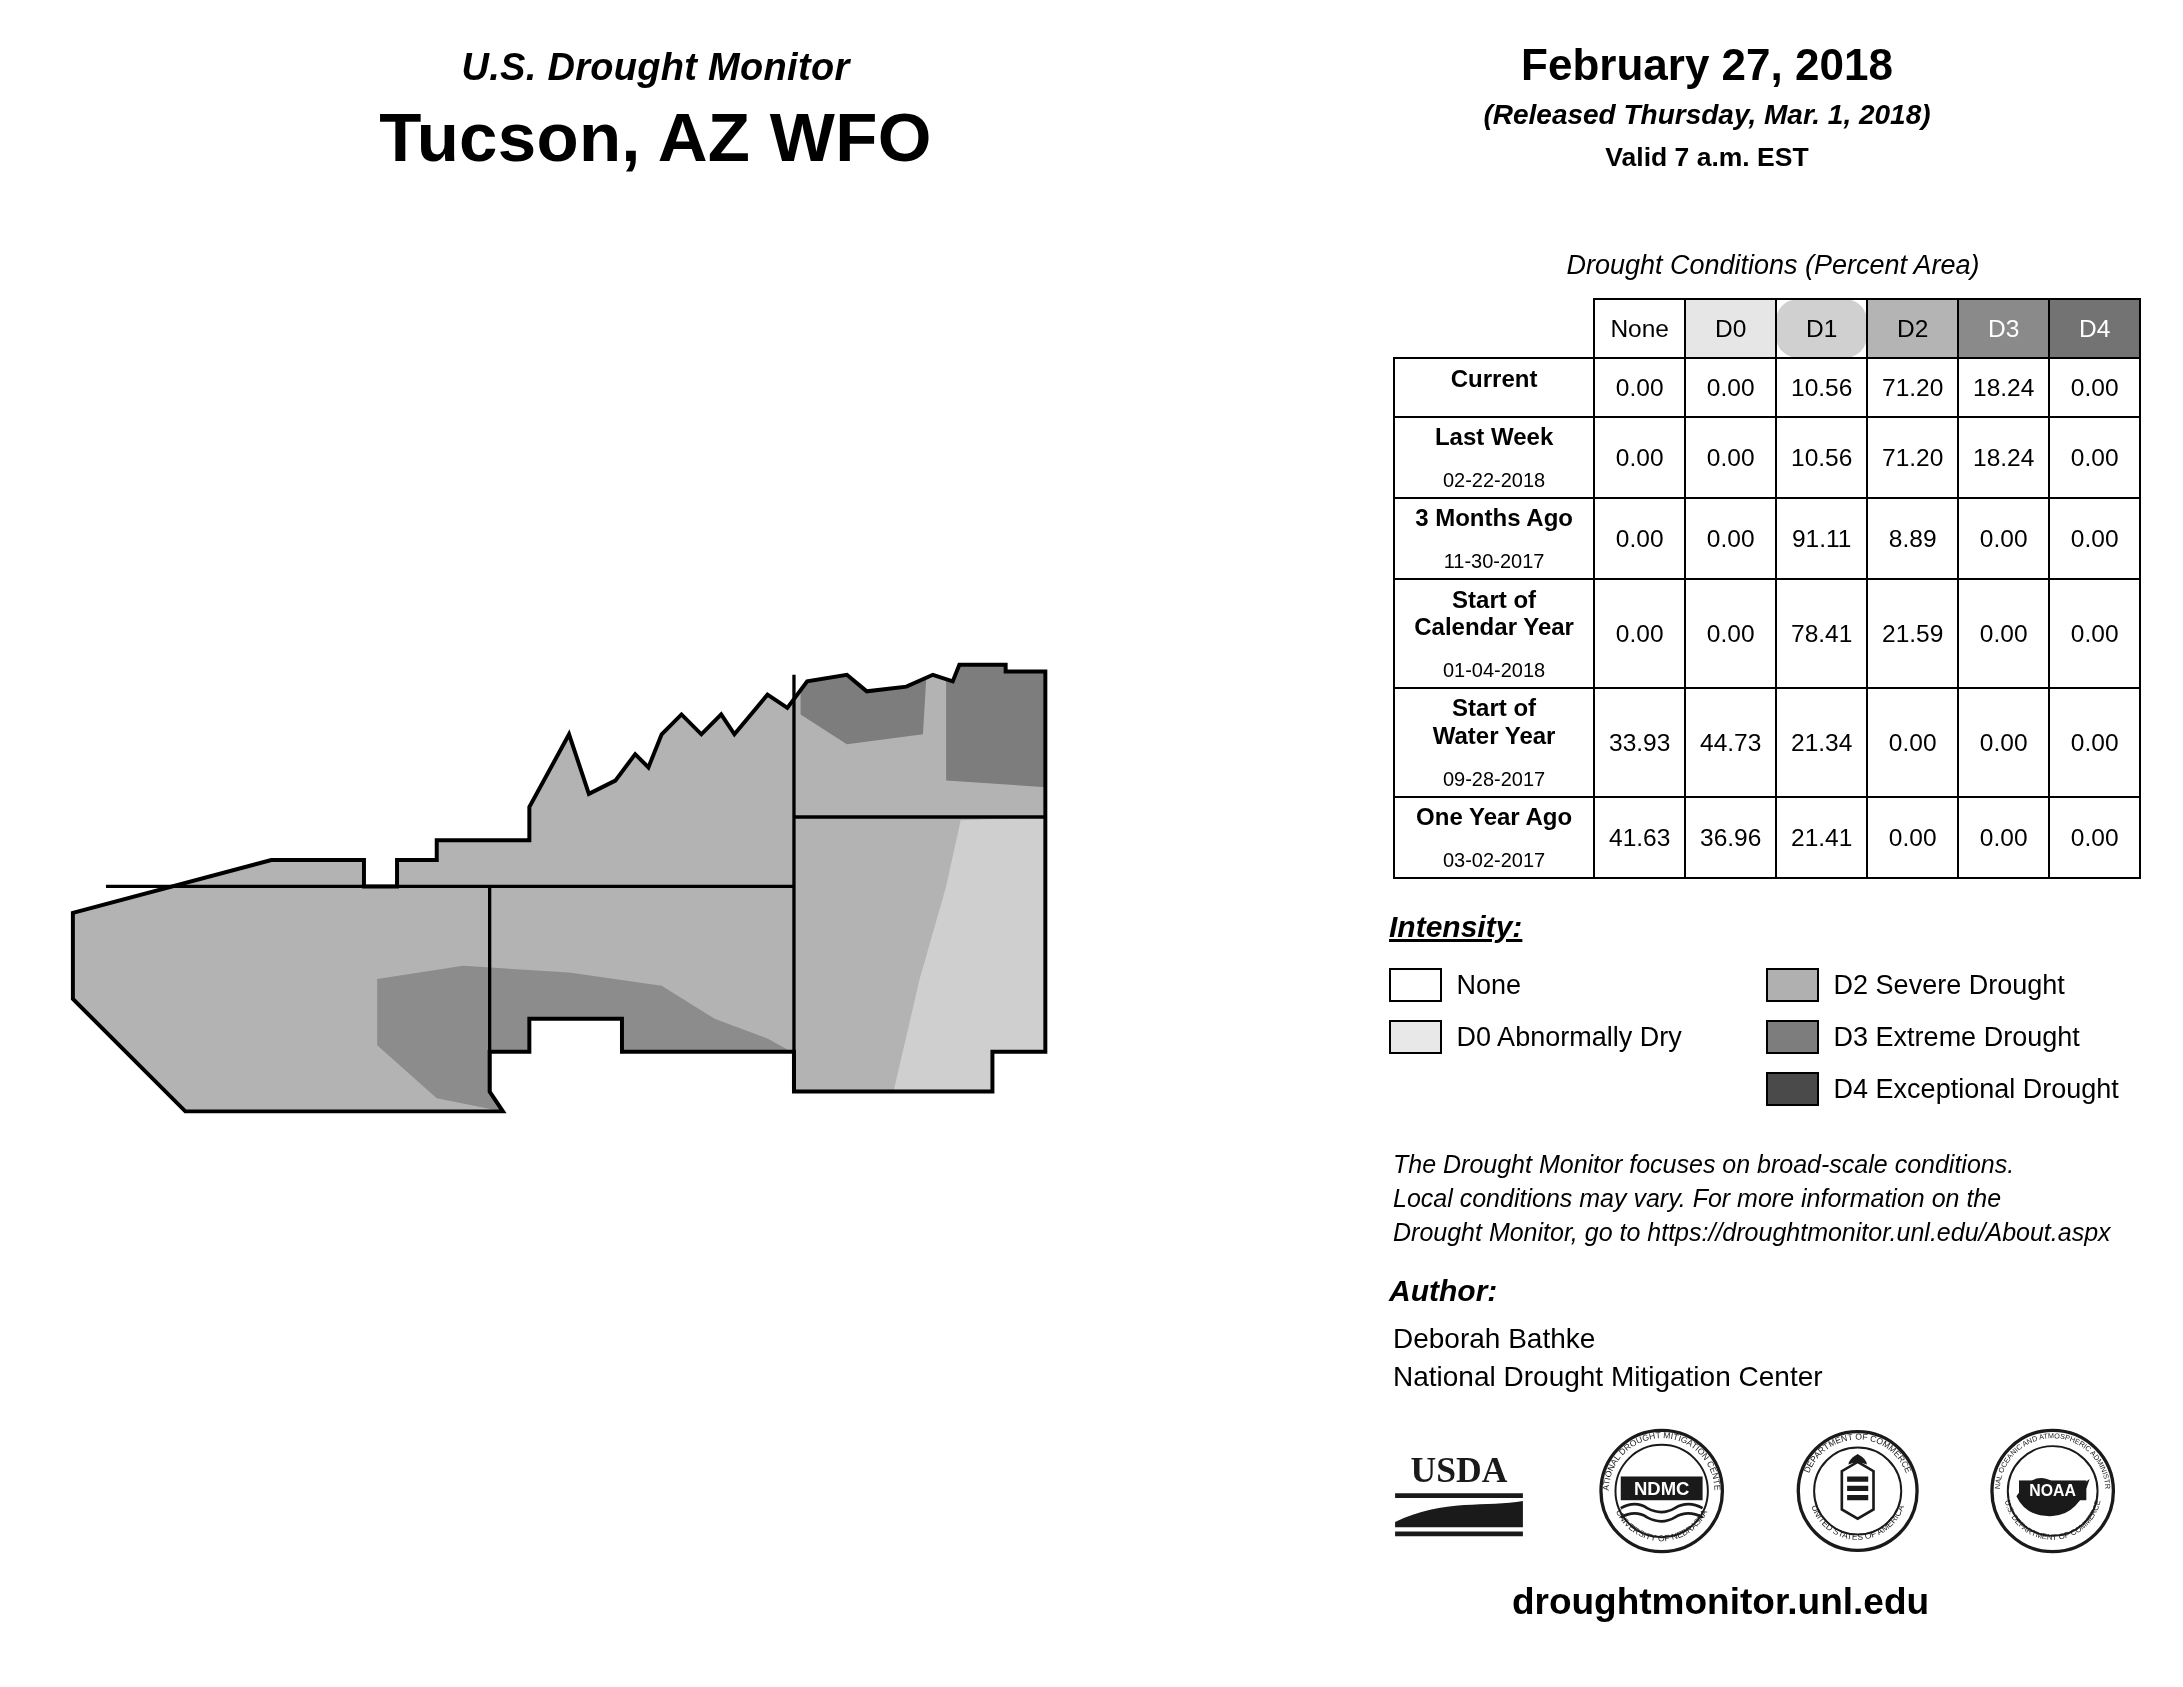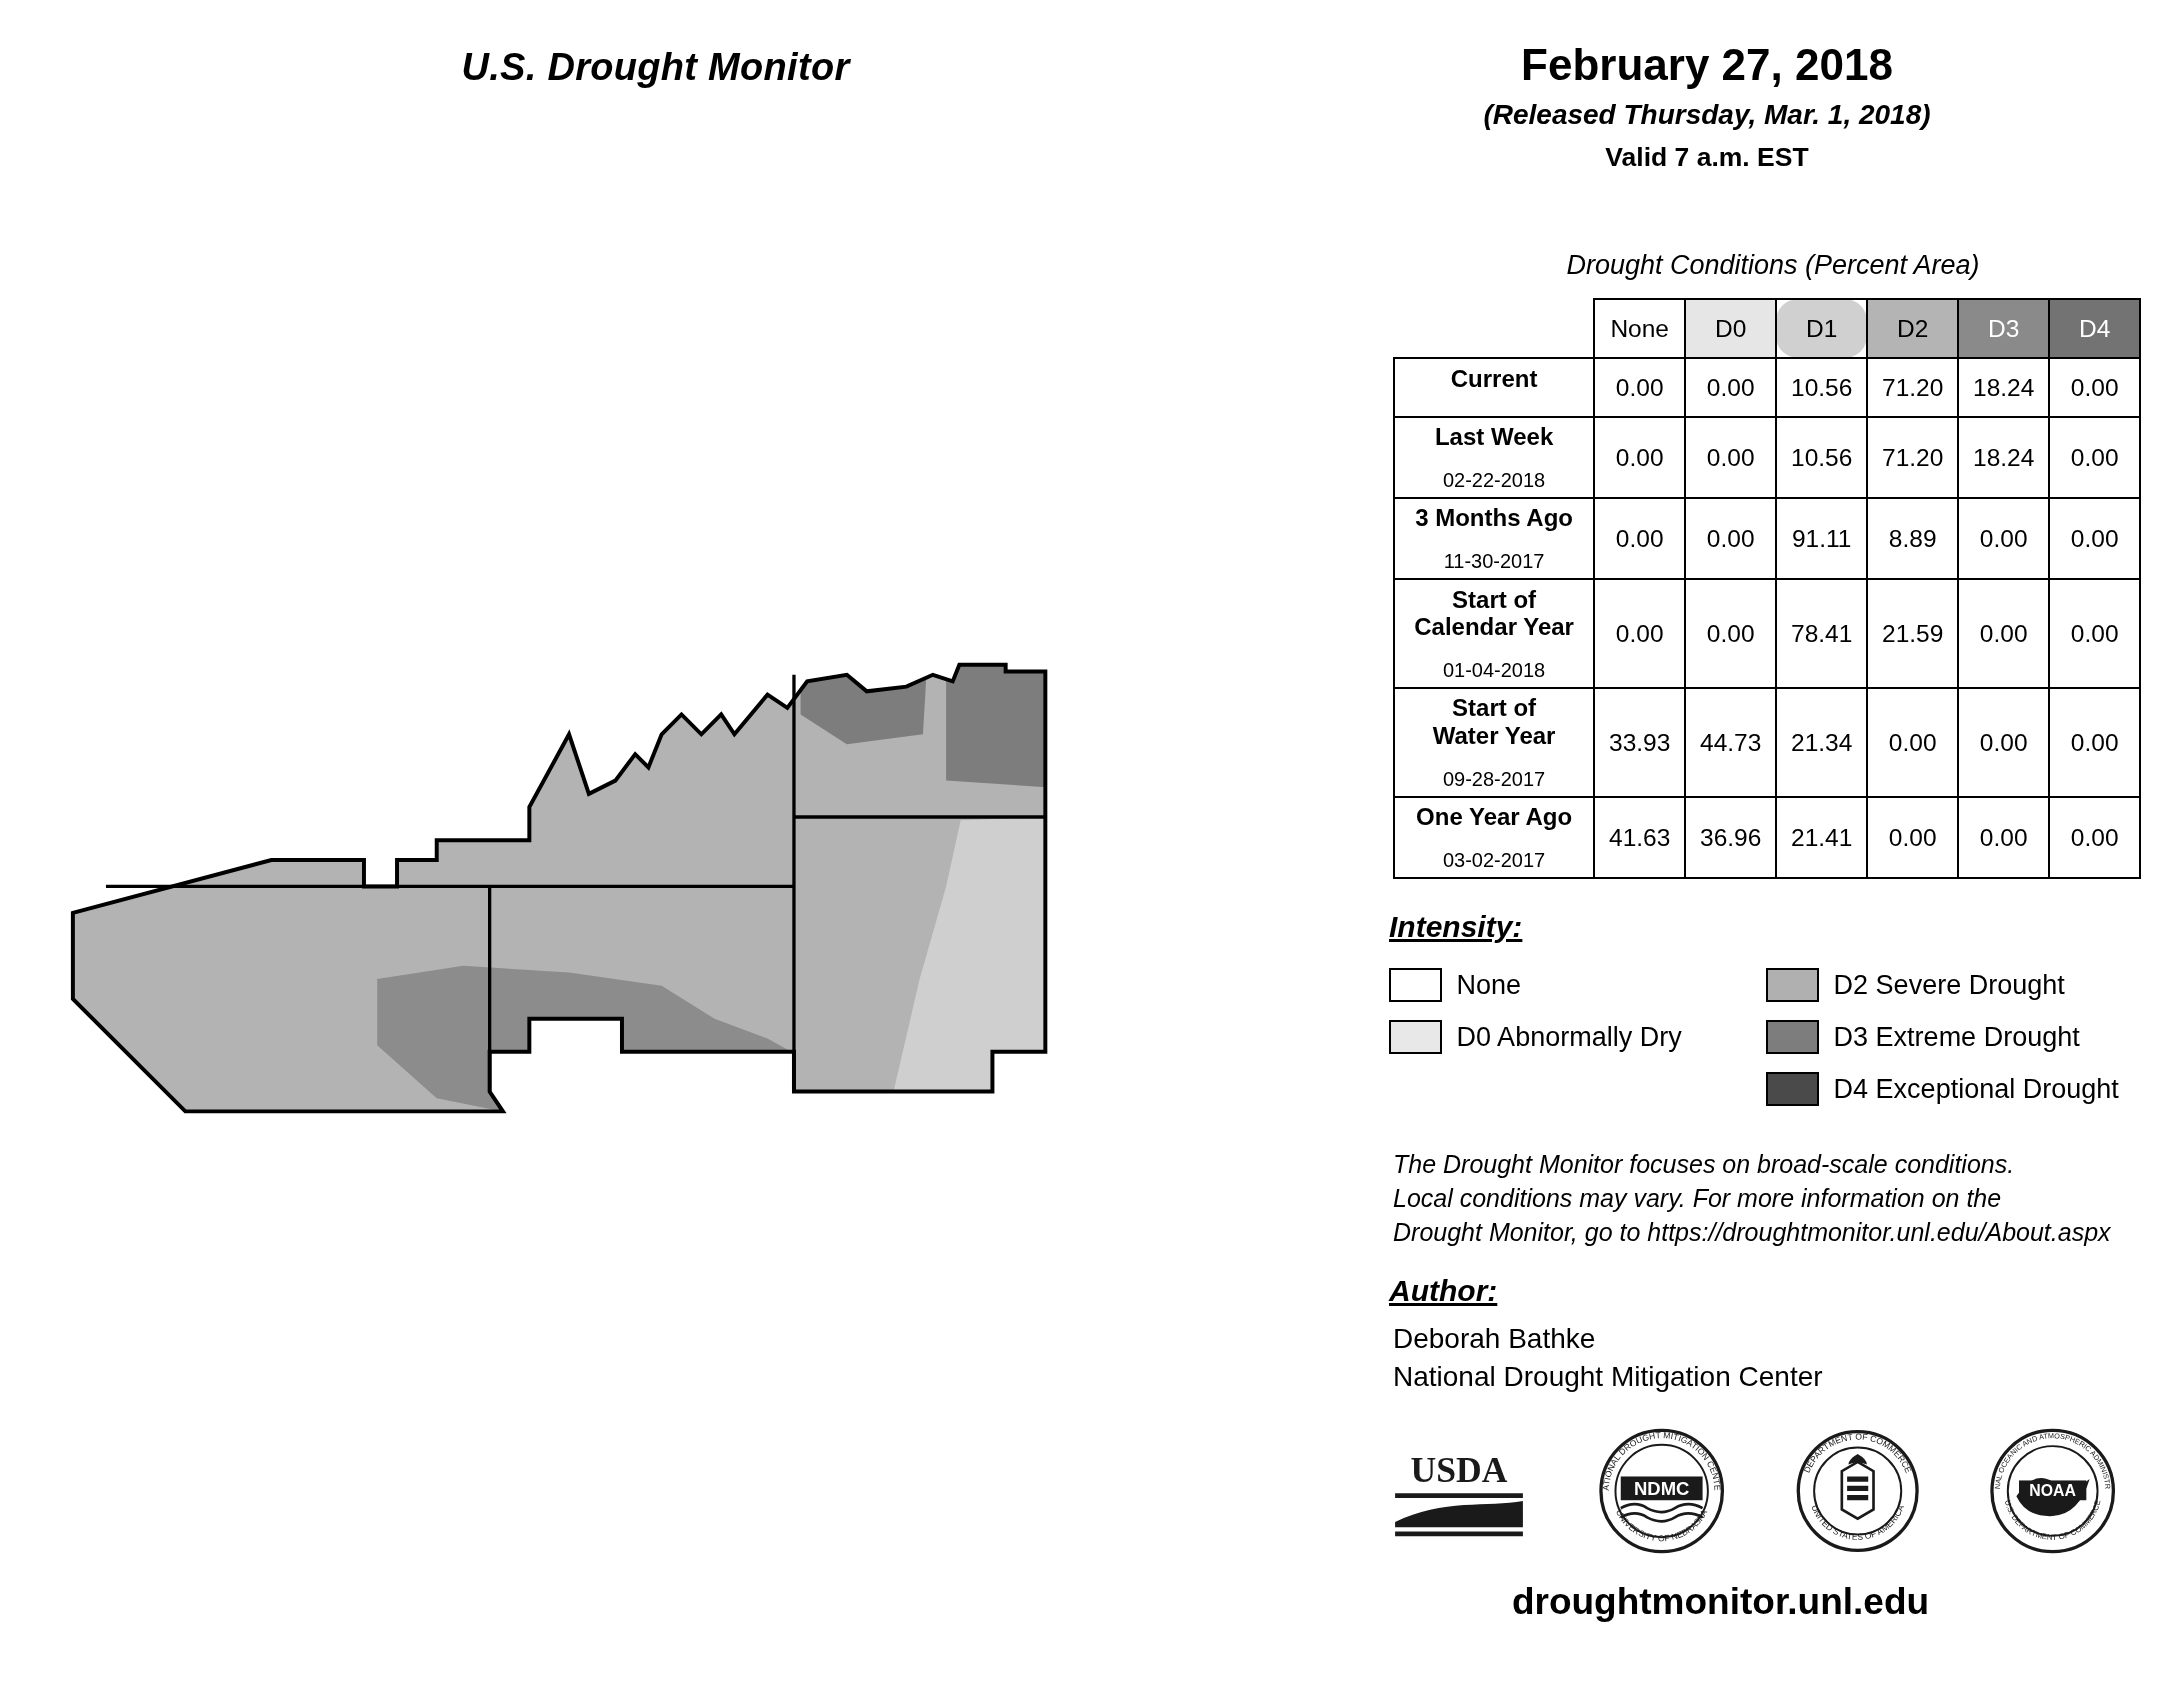--- a/index.html
+++ b/index.html
@@ -170,21 +170,20 @@
   }
 
   
   #author-title {
     position: absolute;
     left: 1389px;
     top: 1274px;
     font-size: 30px;
     font-style: italic;
     font-weight: bold;
-    text-decoration: underline;
   }
   #author-lines {
     position: absolute;
     left: 1393px;
     top: 1320px;
     font-size: 28px;
     line-height: 1.35;
   }
 
   
@@ -210,20 +209,21 @@
     text-align: center;
     font-size: 37px;
     font-weight: bold;
   }
 </style>
 </head>
 <body>
 
 <div id="header-left">
   <div id="title-sub">U.S. Drought Monitor</div>
+  <div id="title-main">Tucson, AZ WFO</div>
 </div>
 
 <div id="header-right">
   <div id="date-main">February 27, 2018</div>
   <div id="date-released">(Released Thursday, Mar. 1, 2018)</div>
   <div id="date-valid">Valid 7 a.m. EST</div>
 </div>
 
 <div id="map-area">
   <svg viewBox="0 0 1860 1300" width="1231" height="860">

